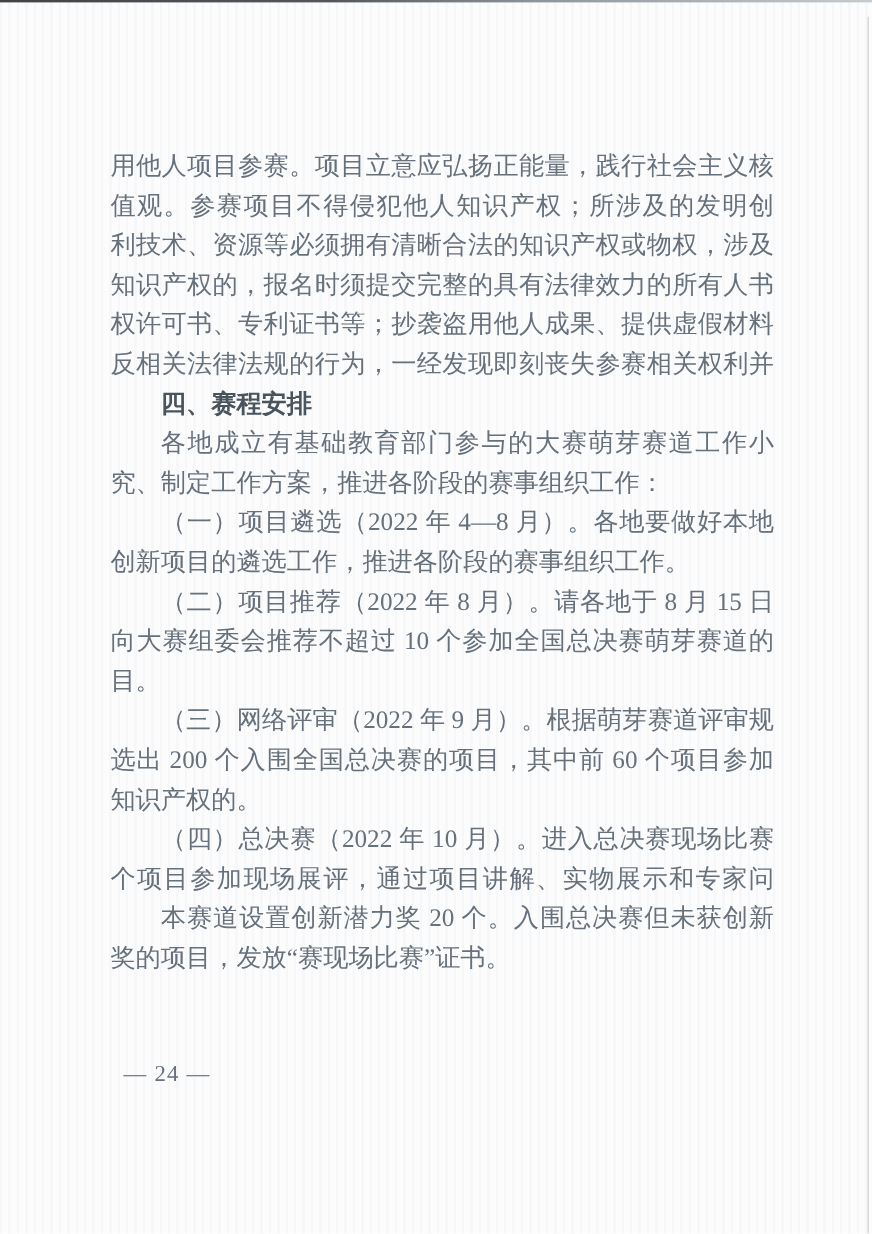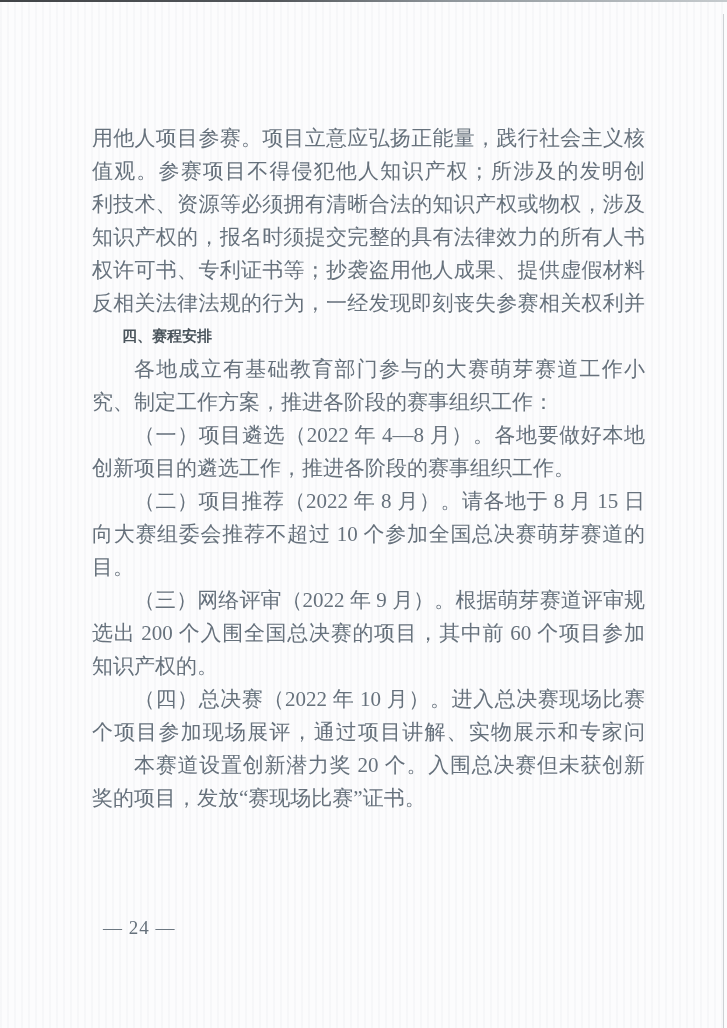--- a/index.html
+++ b/index.html
@@ -39,29 +39,29 @@
     height: 33px;
     line-height: 33px;
     overflow: hidden;
   }
   .j {
     text-align: justify;
     text-align-last: justify;
   }
   .ind { text-indent: 2em; }
   .heading {
-    font-family: Liberation Serif, serif;
+    font-family: Liberation Sans, sans-serif;
     font-weight: 700;
     color: var(--heading-color);
-    font-size: 15px;
+    font-size: 21px;
   }
   .page-num {
     position: absolute;
     left: 103px;
-    top: 913px;
+    top: 881px;
     height: 30px;
     line-height: 30px;
     font-size: 19px;
     color: var(--body-color);
     letter-spacing: 1px;
   }
 </style>
 </head>
 <body>
 

